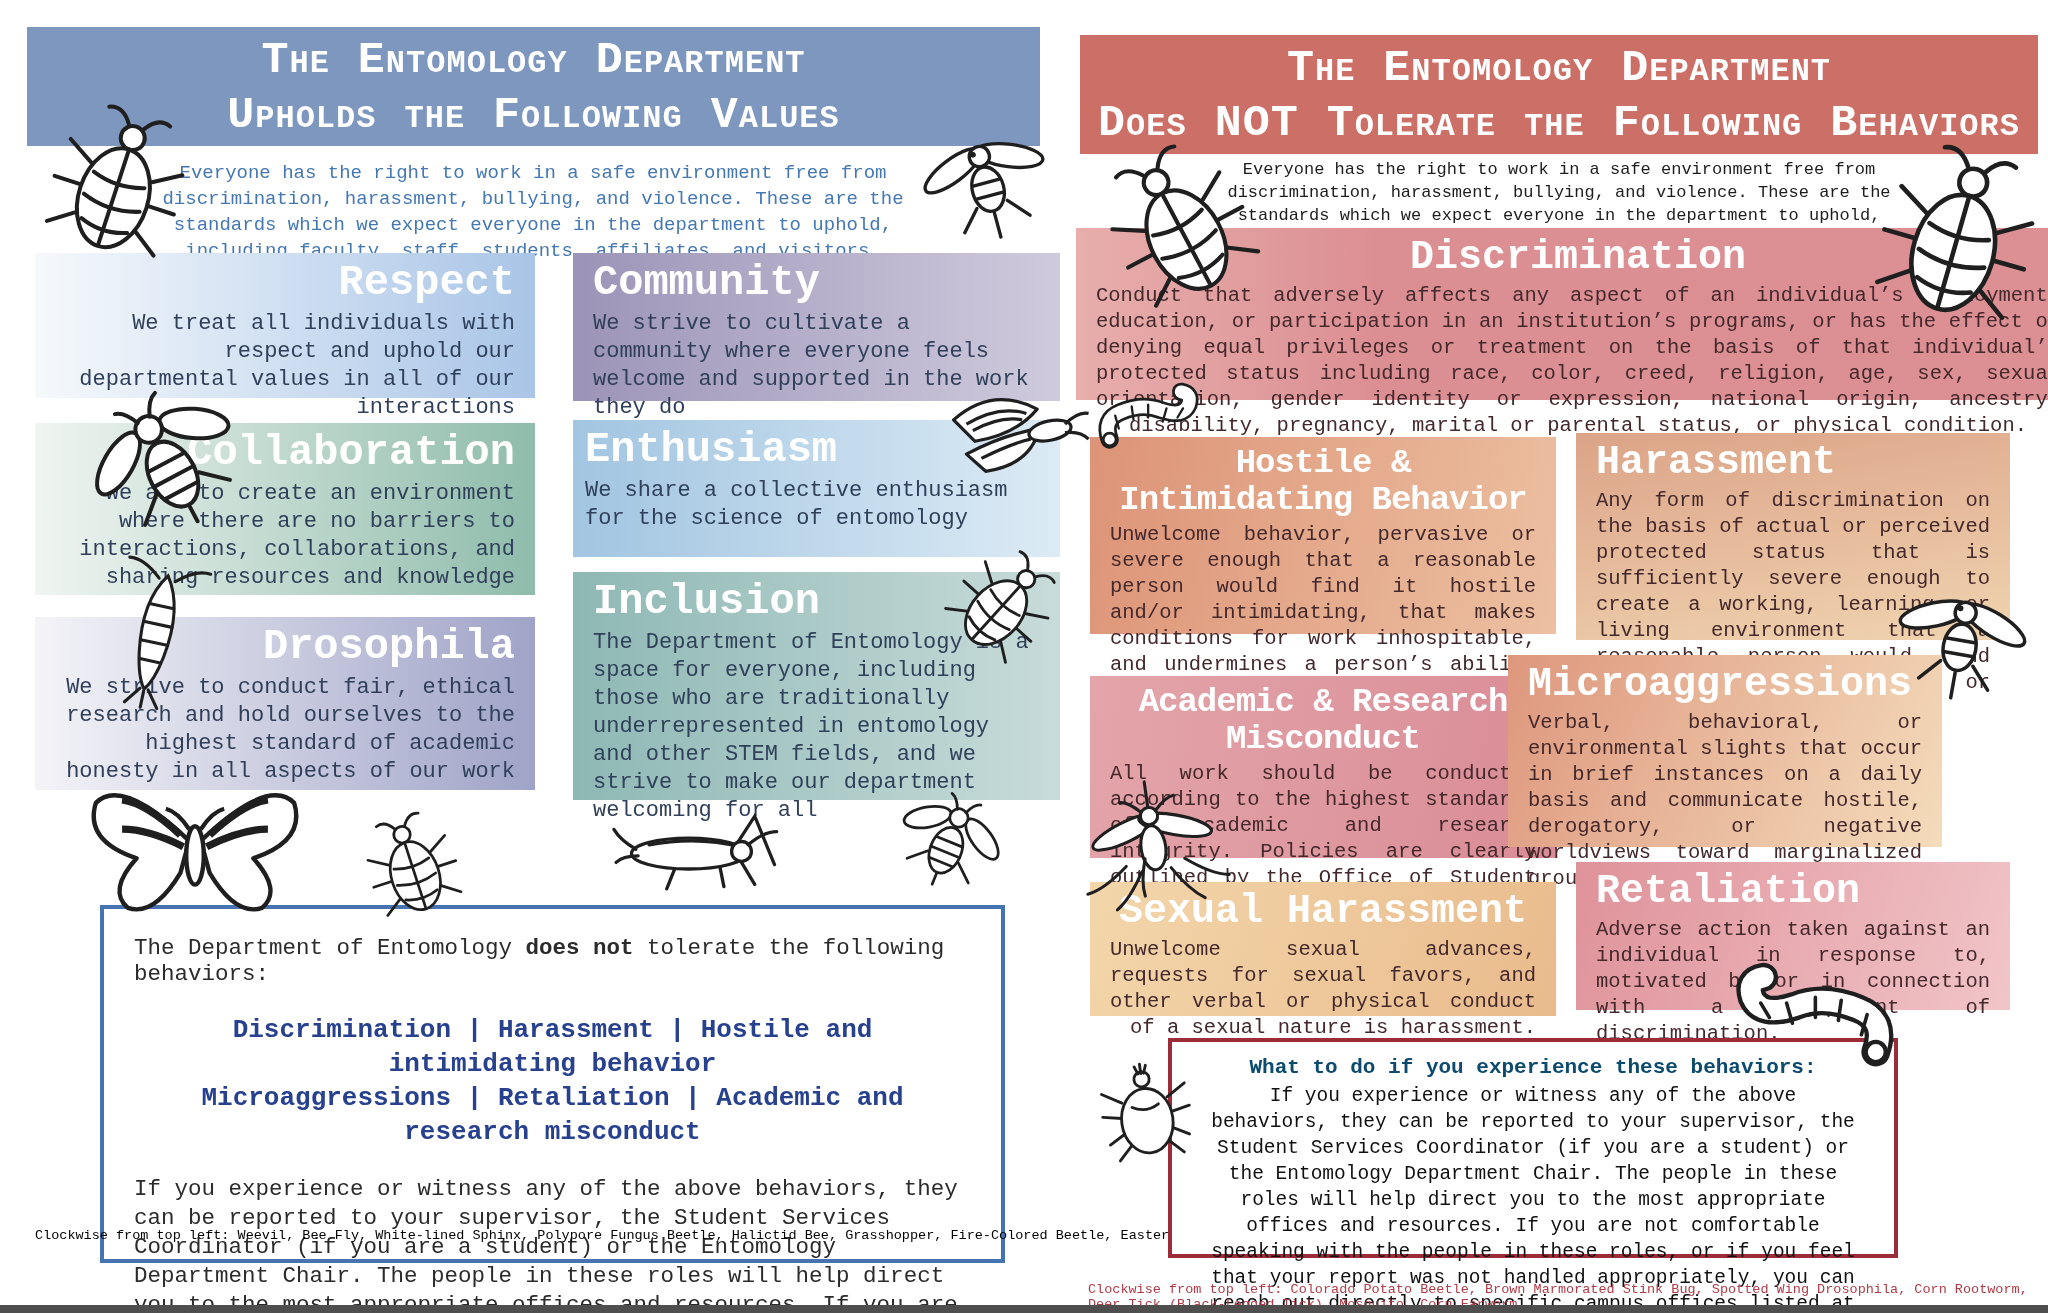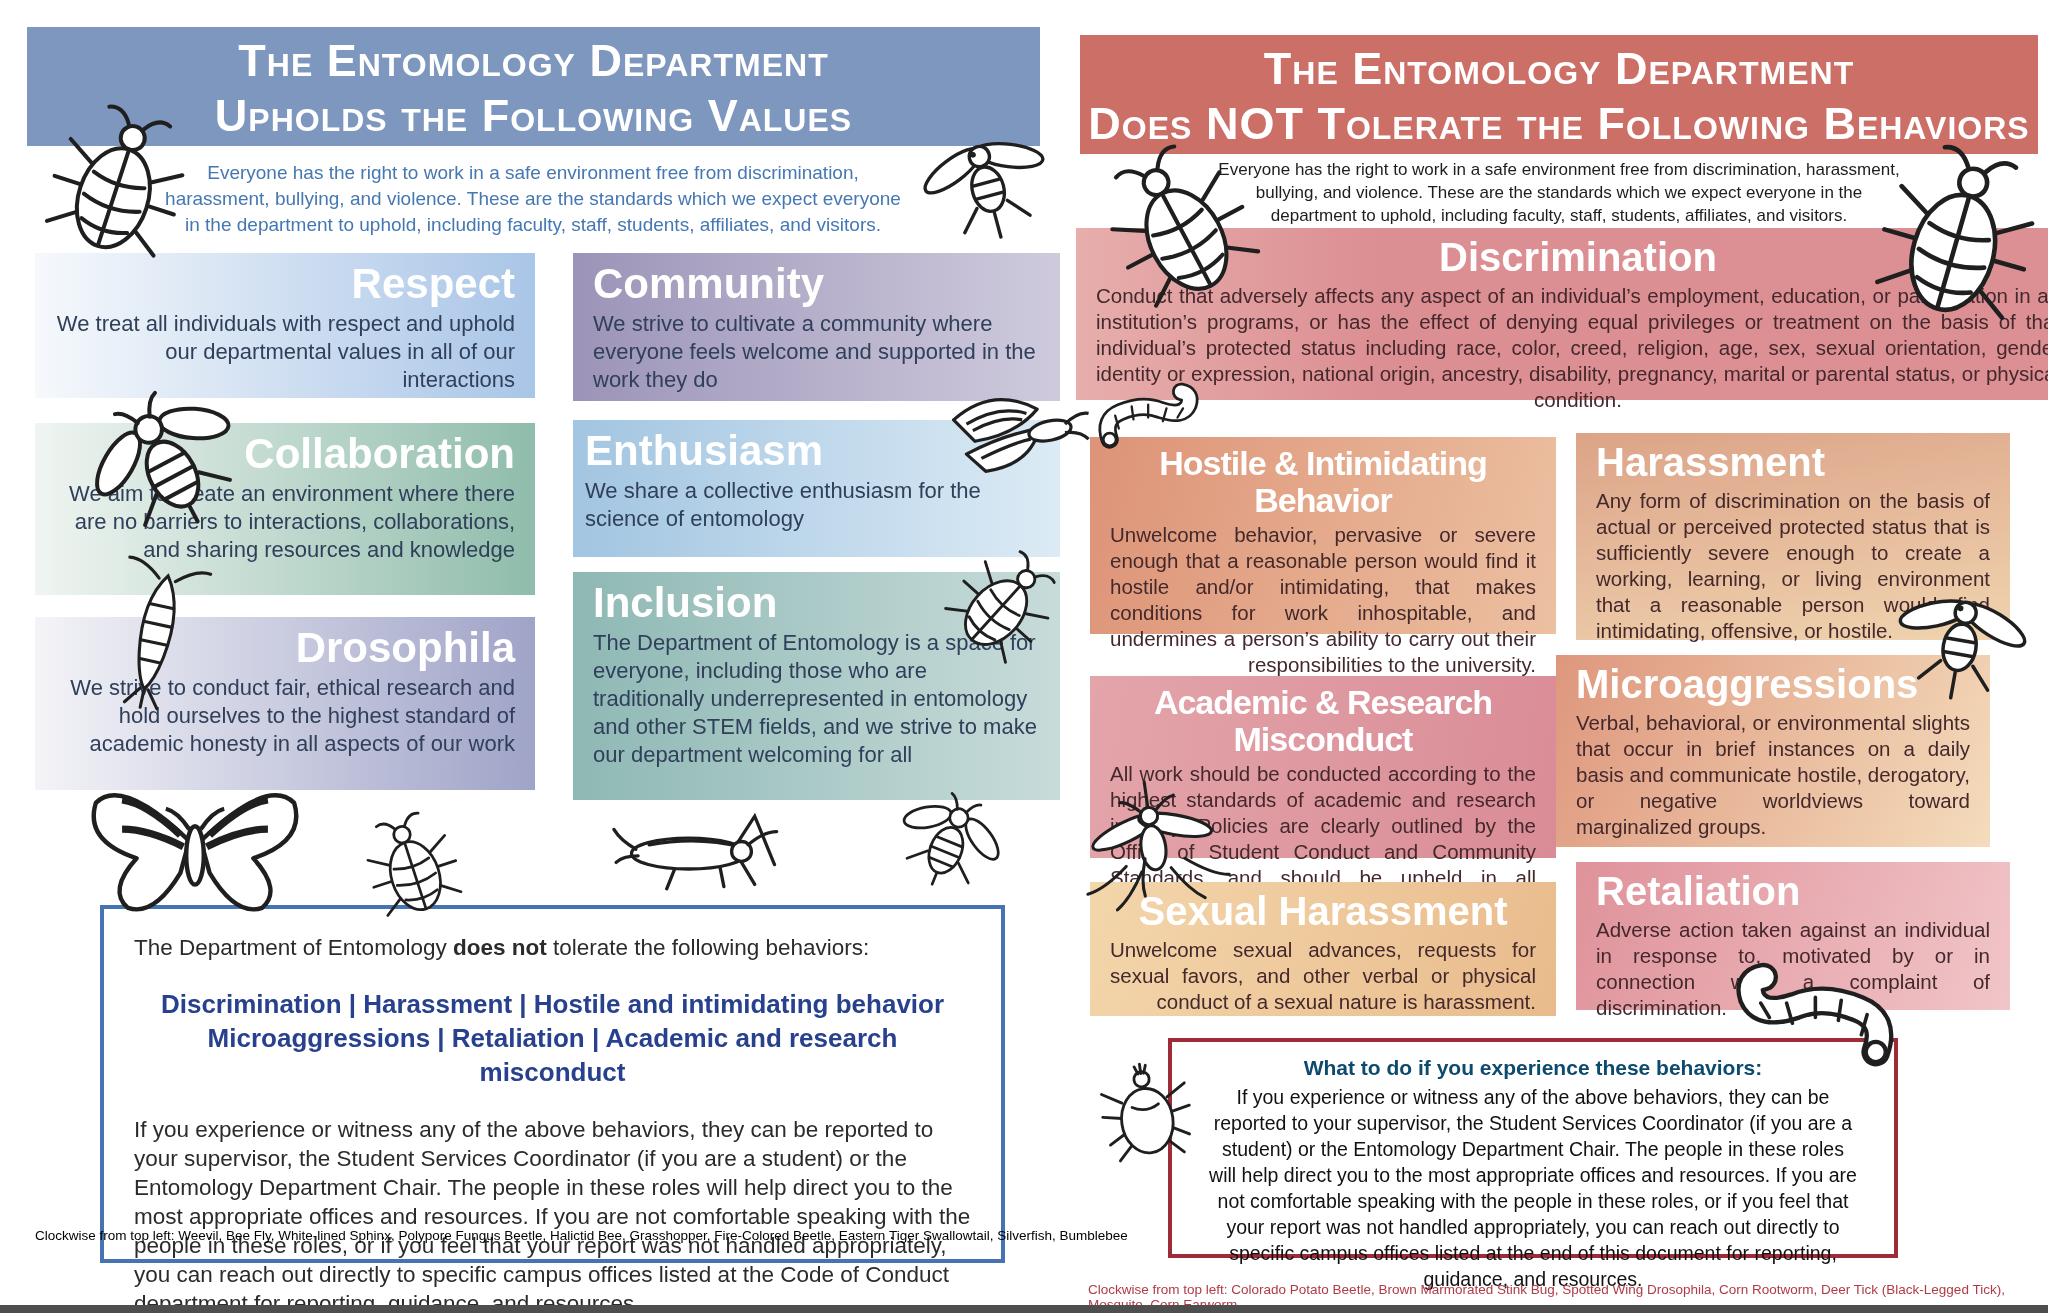--- a/index.html
+++ b/index.html
@@ -1,17 +1,17 @@
 <!DOCTYPE html>
 <html><head>
 <meta charset="utf-8">
 <style>
   html,body{margin:0;padding:0;background:#ffffff;}
   #stage{position:relative;width:2048px;height:1313px;background:#ffffff;overflow:hidden;
-         font-family:Liberation Sans, sans-serif;}
+         font-family:Liberation Mono, monospace;}
   
   .band{position:absolute;color:#fff;text-align:center;}
   .band-left{left:27px;top:27px;width:1013px;height:119px;background:#7d97be;}
   .band-right{left:1080px;top:35px;width:958px;height:119px;background:#cb6f67;}
   .band h1{margin:0;padding-top:6px;font-variant:small-caps;font-weight:800;
            font-size:45px;line-height:55px;letter-spacing:1px;}
   
   .intro{position:absolute;text-align:center;}
   .intro-left{left:160px;top:160px;width:746px;color:#4578b2;font-size:19px;line-height:26px;}
   .intro-right{left:1215px;top:158px;width:688px;color:#1d1d1d;font-size:17px;line-height:23px;}
@@ -35,21 +35,21 @@
   .bcard p{color:#43282c;font-size:20.5px;line-height:26px;}
   .bcard .t-center{text-align:center;}
   .bcard .t-condensed{font-size:34px;letter-spacing:-1px;}
   .jr{text-align:justify;text-align-last:right;}
   .jl{text-align:justify;text-align-last:left;}
   .jc{text-align:justify;text-align-last:center;}
   .c-discrimination{left:1076px;top:228px;width:1004px;height:172px;background:linear-gradient(90deg,#e7aeac,#dc8f93 30%,#dc9094);}
   .c-hostile{left:1090px;top:437px;width:466px;height:197px;background:linear-gradient(105deg,#dd9377,#ecc0a1);}
   .c-harassment{left:1576px;top:433px;width:434px;height:207px;background:linear-gradient(170deg,#dca387,#f0d4b0);}
   .c-academic{left:1090px;top:676px;width:466px;height:182px;background:linear-gradient(100deg,#e3a5aa,#da8c96);}
-  .c-micro{left:1556px;top:655px;width:434px;height:192px;background:linear-gradient(115deg,#de977d,#f4dcbc);}
+  .c-micro{left:1508px;top:655px;width:434px;height:192px;background:linear-gradient(115deg,#de977d,#f4dcbc);}
   .c-sexual{left:1090px;top:882px;width:466px;height:134px;background:linear-gradient(110deg,#f3d6ab,#e9bb8c);}
   .c-retaliation{left:1576px;top:862px;width:434px;height:148px;background:linear-gradient(110deg,#df929a,#f1c5c8);}
   
   .notice-box{position:absolute;left:100px;top:905px;width:905px;height:358px;box-sizing:border-box;
               border:4px solid #4673b2;background:#fff;padding:26px 30px;}
   .notice-box .line1{margin:0;color:#2b2b2b;font-size:22.5px;}
   .notice-box .behaviors{margin:26px 0 0 0;text-align:center;color:#27418f;font-weight:700;
                          font-size:26px;line-height:34px;}
   .notice-box .body{margin:26px 0 0 0;color:#2b2b2b;font-size:22.5px;line-height:29px;}
   .action-box{position:absolute;left:1168px;top:1038px;width:730px;height:220px;box-sizing:border-box;

